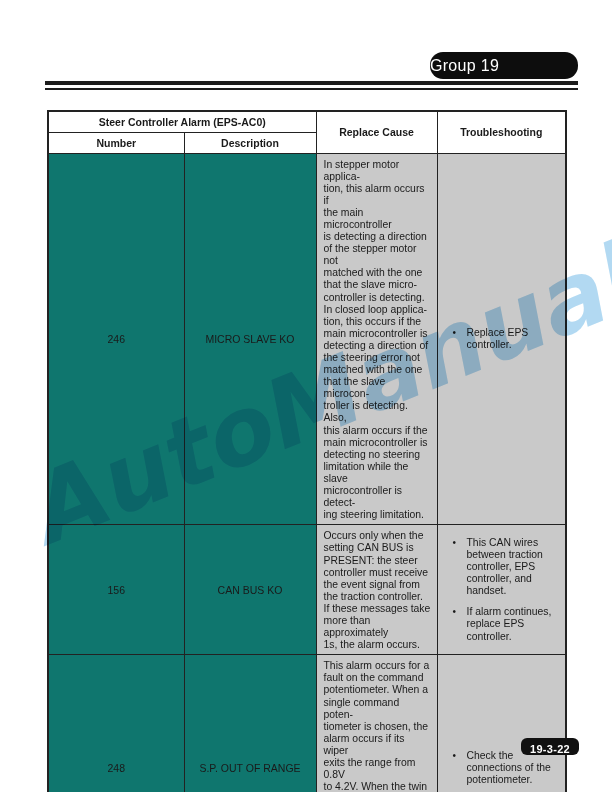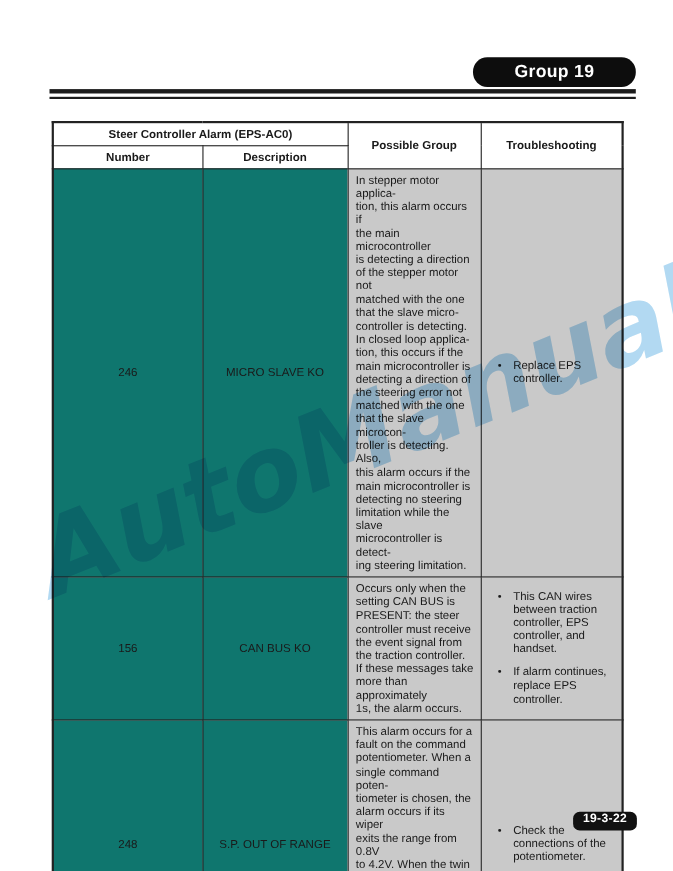--- a/index.html
+++ b/index.html
@@ -8,22 +8,22 @@
     width:612px;height:792px;
     background:#ffffff;
     overflow:hidden;
     font-family:"Liberation Sans", sans-serif;
     color:#1a1a1a;
   }
   
   .group-badge{
     position:absolute;left:430px;top:52px;width:148px;height:27px;
     background:#0d0d0d;border-radius:13px;
-    display:flex;align-items:center;justify-content:center;
-    color:#ffffff;font-weight:bold;font-size:16px;letter-spacing:0.3px;
+    display:flex;align-items:center;
+    color:#ffffff;font-weight:normal;font-size:16px;letter-spacing:0.3px;
   }
   .rule-thick{position:absolute;left:45px;top:81px;width:533px;height:4px;background:#1c1c1c;}
   .rule-thin{position:absolute;left:45px;top:88px;width:533px;height:2px;background:#1c1c1c;}
 
   
   .alarm-table-wrap{position:absolute;left:47px;top:110px;}
   table.alarm{
     border-collapse:collapse;
     table-layout:fixed;
     width:518px;
@@ -95,21 +95,21 @@
     transform:rotate(-22deg);
     pointer-events:none;
     white-space:nowrap;
     line-height:110px;
   }
 
   
   .page-badge{
     position:absolute;left:521px;top:738px;width:58px;height:17px;
     background:#111111;border-radius:6px;
-    display:flex;align-items:flex-start;justify-content:center;
+    display:flex;align-items:flex-end;justify-content:center;
     color:#ffffff;font-weight:bold;font-size:11px;letter-spacing:0.3px;
   }
 </style>
 </head>
 <body>
 
 <div class="page">
 
   <div class="group-badge">
     <span>Group 19</span>
@@ -121,21 +121,21 @@
     <table class="alarm">
       <colgroup>
         <col style="width:136px">
         <col style="width:132px">
         <col style="width:121px">
         <col style="width:129px">
       </colgroup>
       <tbody>
           <tr class="hr1">
         <th class="hdr" colspan="2">Steer Controller Alarm (EPS-AC0)</th>
-        <th class="hdr" rowspan="2">Possible Group</th>
+        <th class="hdr" rowspan="2">Replace Cause</th>
         <th class="hdr" rowspan="2">Troubleshooting</th>
       </tr>
       <tr class="hr2">
         <th class="hdr">Number</th>
         <th class="hdr">Description</th>
       </tr>
 
       <tr class="row1">
         <td class="num">246</td>
         <td class="desc">MICRO SLAVE KO</td>

